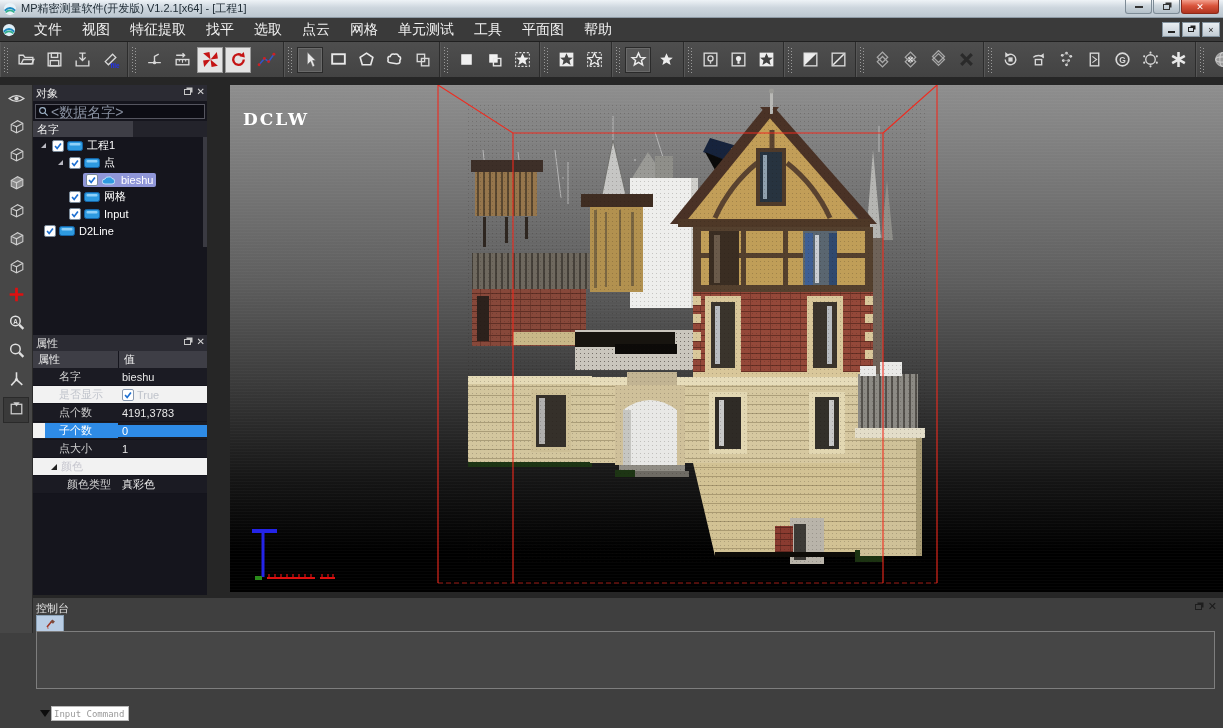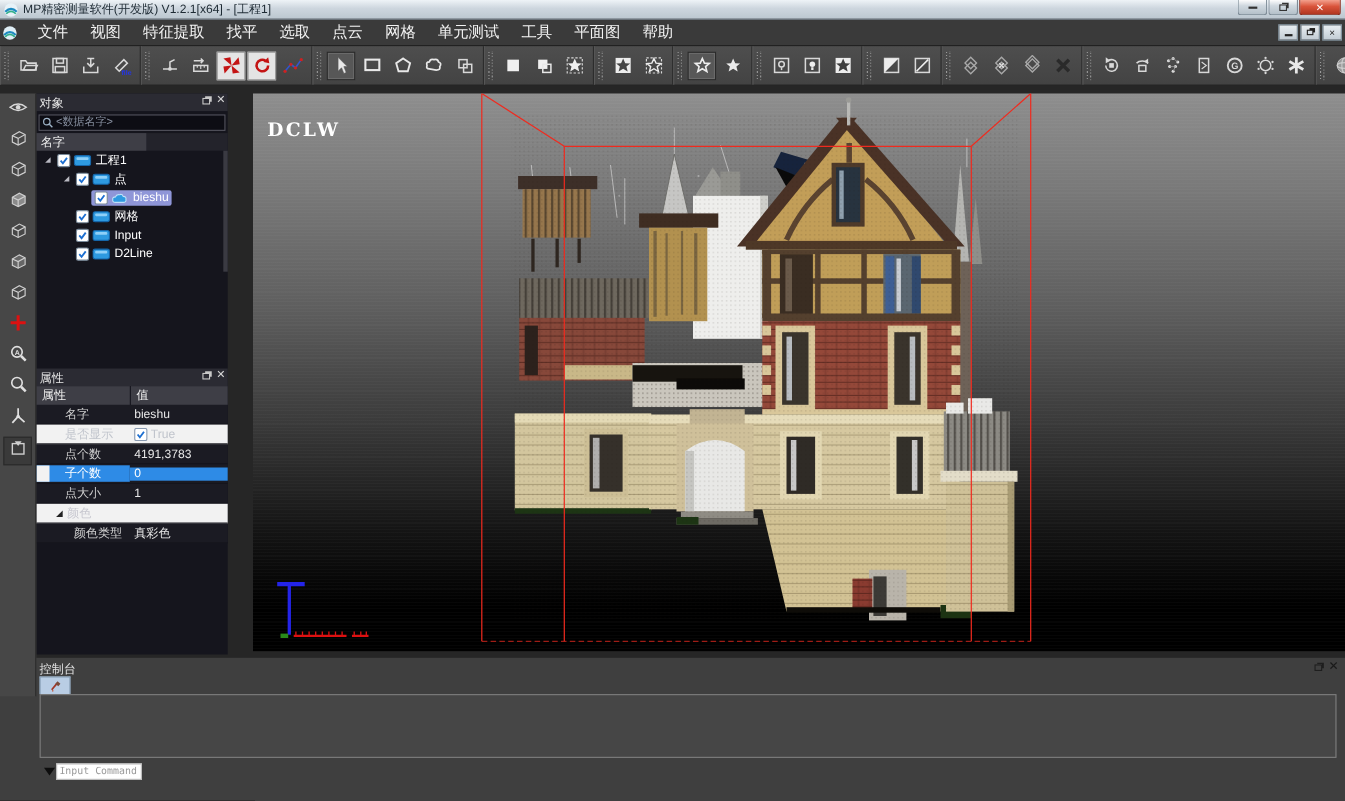--- a/index.html
+++ b/index.html
@@ -56,21 +56,21 @@
   .sbtn.sunken{background:#3a3a3a;border:1px solid #2a2a2a;margin-top:4px;}
 
   .dock{position:absolute;left:33px;top:7px;width:174px;height:510px;background:#15151d;}
   .panel-title{height:16px;background:#2b2b33;color:#e8e8e8;font-size:11px;display:flex;align-items:center;
     padding:0 3px;position:relative;}
   .pt-btns{position:absolute;right:2px;top:2px;display:flex;gap:4px;align-items:center;}
   .pt-float{width:7px;height:6px;border:1px solid #c8c8c8;box-shadow:2px -2px 0 -0.5px #c8c8c8;margin-right:2px;}
   .pt-close{color:#d8d8d8;font-size:10px;line-height:10px;}
   .search-row{margin:3px 2px 2px 2px;height:15px;background:#0d0d14;border:1px solid #55555f;
     display:flex;align-items:center;padding:0 2px;}
-  .search-row input{flex:1;background:transparent;border:none;outline:none;color:#cfd4dc;font-size:10px;width:100%;}
+  .search-row input{flex:1;background:transparent;border:none;outline:none;color:#cfd4dc;font-size:14px;width:100%;}
   .search-row input::placeholder{color:#8890a0;}
   .name-header{height:16px;background:#23232b;display:flex;}
   .name-header .cell{width:100px;background:#3e3e46;color:#f0f0f0;font-size:11px;padding:1px 4px;}
   .tree{position:relative;font-size:11px;color:#fff;}
   .tree-row{height:17px;display:flex;align-items:center;position:relative;}
   .tree-sel{background:#8f96d8;border-radius:2px;}
   .expander{width:0;height:0;border-bottom:5px solid #b9b9c2;border-left:5px solid transparent;margin-right:3px;}
   .cb{width:12px;height:12px;background:#fff;border:1px solid #7a8a9a;border-radius:2px;margin-right:3px;flex:0 0 auto;
     display:flex;align-items:center;justify-content:center;}
   .tree-ico{margin-right:4px;flex:0 0 auto;display:flex;}
@@ -109,21 +109,21 @@
   
   .console{position:absolute;left:0;top:598px;width:100%;height:130px;background:#3f3f3f;}
   .console-title{position:absolute;left:36px;top:3px;color:#e2e2e2;font-size:11px;}
   .console-btns{position:absolute;right:6px;top:4px;display:flex;gap:6px;align-items:center;}
   .cb-float{width:7px;height:6px;border:1px solid #1e1e1e;box-shadow:2px -2px 0 -0.5px #1e1e1e;}
   .cb-close{color:#1a1a1a;font-size:11px;line-height:9px;}
   .console-tab{position:absolute;left:36px;top:17px;width:28px;height:16px;background:#b9cde4;
     border:1px solid #8ba2b8;border-bottom:none;display:flex;align-items:center;justify-content:center;}
   .console-out{position:absolute;left:36px;top:33px;right:8px;height:58px;background:#464646;
     border:1px solid #7e7e7e;}
-  .console-input-row{position:absolute;left:40px;top:96px;display:flex;align-items:center;}
+  .console-input-row{position:absolute;left:40px;top:108px;display:flex;align-items:center;}
   .tri-down{width:0;height:0;border-top:7px solid #0d0d0d;border-left:5px solid transparent;border-right:5px solid transparent;margin-right:1px;}
   .console-input-row input{width:78px;height:15px;background:#fff;border:1px solid #b8b8b8;
     font-family:"DejaVu Sans Mono",monospace;font-size:9px;color:#333;padding:0 2px;}
   .console-input-row input::placeholder{color:#9a9a9a;}
 </style>
 </head>
 <body>
 
 <div id="win">
 
@@ -719,21 +719,21 @@
                 </span>
                 <span class="tree-ico">
                   <svg width="16" height="12" viewBox="0 0 16 12">
                     <rect x="0.5" y="1.5" width="15" height="9" rx="2" fill="#2e9ae0" stroke="#1565a8"></rect>
                     <rect x="2.5" y="3" width="11" height="2.5" rx="1" fill="#8fd0f8"></rect>
                   </svg>
                 </span>
                 <span>Input</span>
               </span>
             </div>
-            <div class="tree-row" style="padding-left: 25px; text-align: center;">
+            <div class="tree-row" style=" text-align: center;">
               <span style="width: 8px;"></span>
               <span style="display: flex; align-items: center; padding: 1px 3px;">
                 <span class="cb">
                   <svg width="12" height="12" viewBox="0 0 12 12">
                     <path d="M2.5 6 l2.5 3 l4.5 -6" stroke="#1d6fd1" stroke-width="2" fill="none"></path>
                   </svg>
                 </span>
                 <span class="tree-ico">
                   <svg width="16" height="12" viewBox="0 0 16 12">
                     <rect x="0.5" y="1.5" width="15" height="9" rx="2" fill="#2e9ae0" stroke="#1565a8"></rect>

